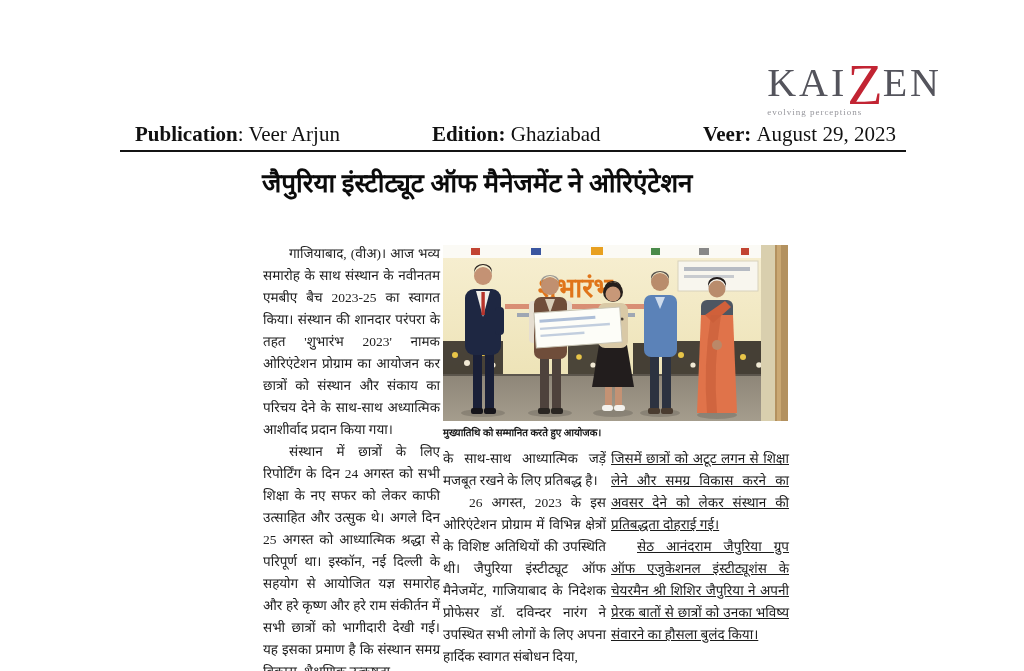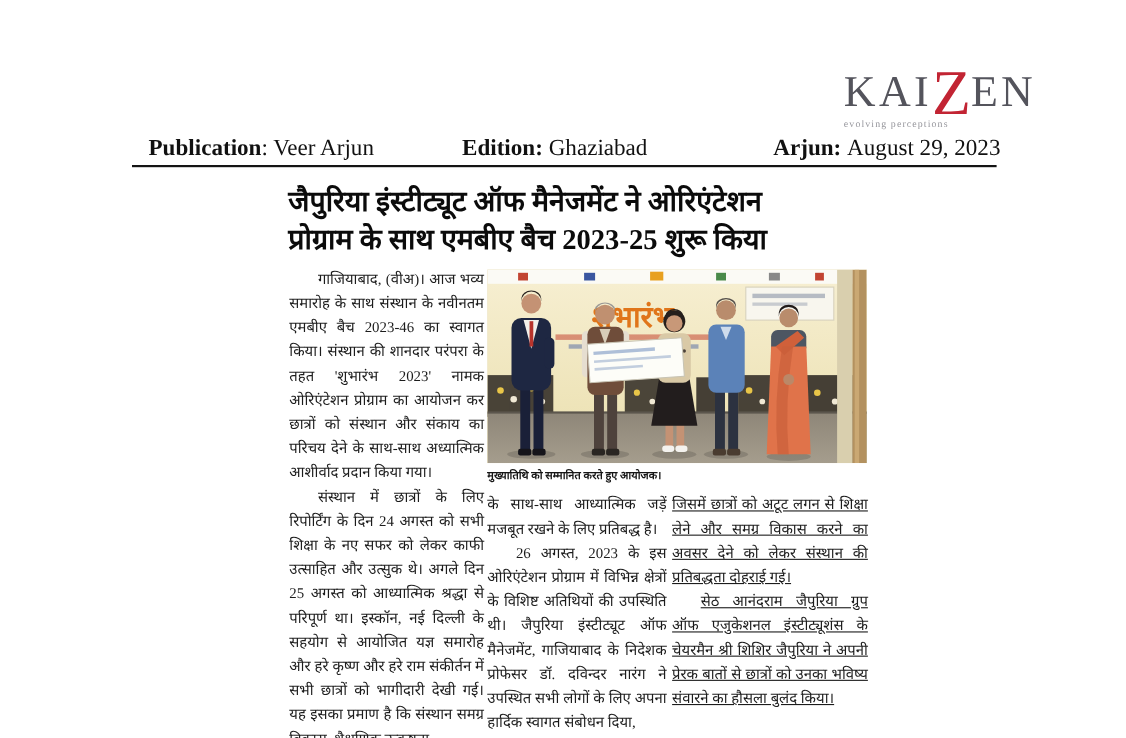--- a/index.html
+++ b/index.html
@@ -34,21 +34,21 @@
 
   
   .meta{
     position:absolute; left:120px; top:118px; width:786px; height:32px;
     border-bottom:2px solid #141414;
     font-size:21px;
   }
   .meta-item{position:absolute; bottom:3px; white-space:nowrap;}
   .meta-item b{font-weight:bold;}
   .meta-pub{left:15px;}
-  .meta-ed{left:300px;}
+  .meta-ed{left:312px;}
   .meta-date{left:583px;}
 
   
   .headline{
     position:absolute; left:262px; top:167px; width:528px;
     text-align:left; font-weight:bold; color:#0b0b0b;
     font-size:26px; line-height:34px;
     font-family:"Liberation Serif", serif;
   }
 
@@ -85,30 +85,29 @@
       <span class="logo-kai">KAI</span>
         <span class="logo-z">Z</span>
         <span class="logo-en">EN</span>
     </div>
     <div class="logo-tagline">evolving perceptions</div>
   </div>
 
   <div class="meta">
     <span class="meta-item meta-pub"><b>Publication</b><span>: Veer Arjun</span></span>
     <span class="meta-item meta-ed"><b>Edition:</b>&nbsp;<span>Ghaziabad</span></span>
-    <span class="meta-item meta-date"><b>Arjun:</b>&nbsp;<span>August 29, 2023</span></span>
+    <span class="meta-item meta-date"><b>Veer:</b>&nbsp;<span>August 29, 2023</span></span>
   </div>
 
   <div class="headline">
     <div>जैपुरिया इंस्टीट्यूट ऑफ मैनेजमेंट ने ओरिएंटेशन</div>
-    <div>प्रोग्राम के साथ एमबीए बैच 2023-25 शुरू किया</div>
   </div>
 
   <div class="col-left body-text">
-    <p class="para indent">गाजियाबाद, (वीअ)। आज भव्य समारोह के साथ संस्थान के नवीनतम एमबीए बैच 2023-46 का स्वागत किया। संस्थान की शानदार परंपरा के तहत 'शुभारंभ 2023' नामक ओरिएंटेशन प्रोग्राम का आयोजन कर छात्रों को संस्थान और संकाय का परिचय देने के साथ-साथ अध्यात्मिक आशीर्वाद प्रदान किया गया।</p>
+    <p class="para indent">गाजियाबाद, (वीअ)। आज भव्य समारोह के साथ संस्थान के नवीनतम एमबीए बैच 2023-25 का स्वागत किया। संस्थान की शानदार परंपरा के तहत 'शुभारंभ 2023' नामक ओरिएंटेशन प्रोग्राम का आयोजन कर छात्रों को संस्थान और संकाय का परिचय देने के साथ-साथ अध्यात्मिक आशीर्वाद प्रदान किया गया।</p>
     <p class="para indent">संस्थान में छात्रों के लिए रिपोर्टिंग के दिन 24 अगस्त को सभी शिक्षा के नए सफर को लेकर काफी उत्साहित और उत्सुक थे। अगले दिन 25 अगस्त को आध्यात्मिक श्रद्धा से परिपूर्ण था। इस्कॉन, नई दिल्ली के सहयोग से आयोजित यज्ञ समारोह और हरे कृष्ण और हरे राम संकीर्तन में सभी छात्रों को भागीदारी देखी गई। यह इसका प्रमाण है कि संस्थान समग्र विकास, शैक्षणिक उत्कृष्टता</p>
   </div>
 
   <div class="photo">
     <svg width="345" height="176" viewBox="0 0 345 176" xmlns="http://www.w3.org/2000/svg">
       <defs>
         <linearGradient id="floorGrad" x1="0" y1="0" x2="0" y2="1">
           <stop offset="0" stop-color="#8e8678"></stop>
           <stop offset="1" stop-color="#a59d8d"></stop>
         </linearGradient>

